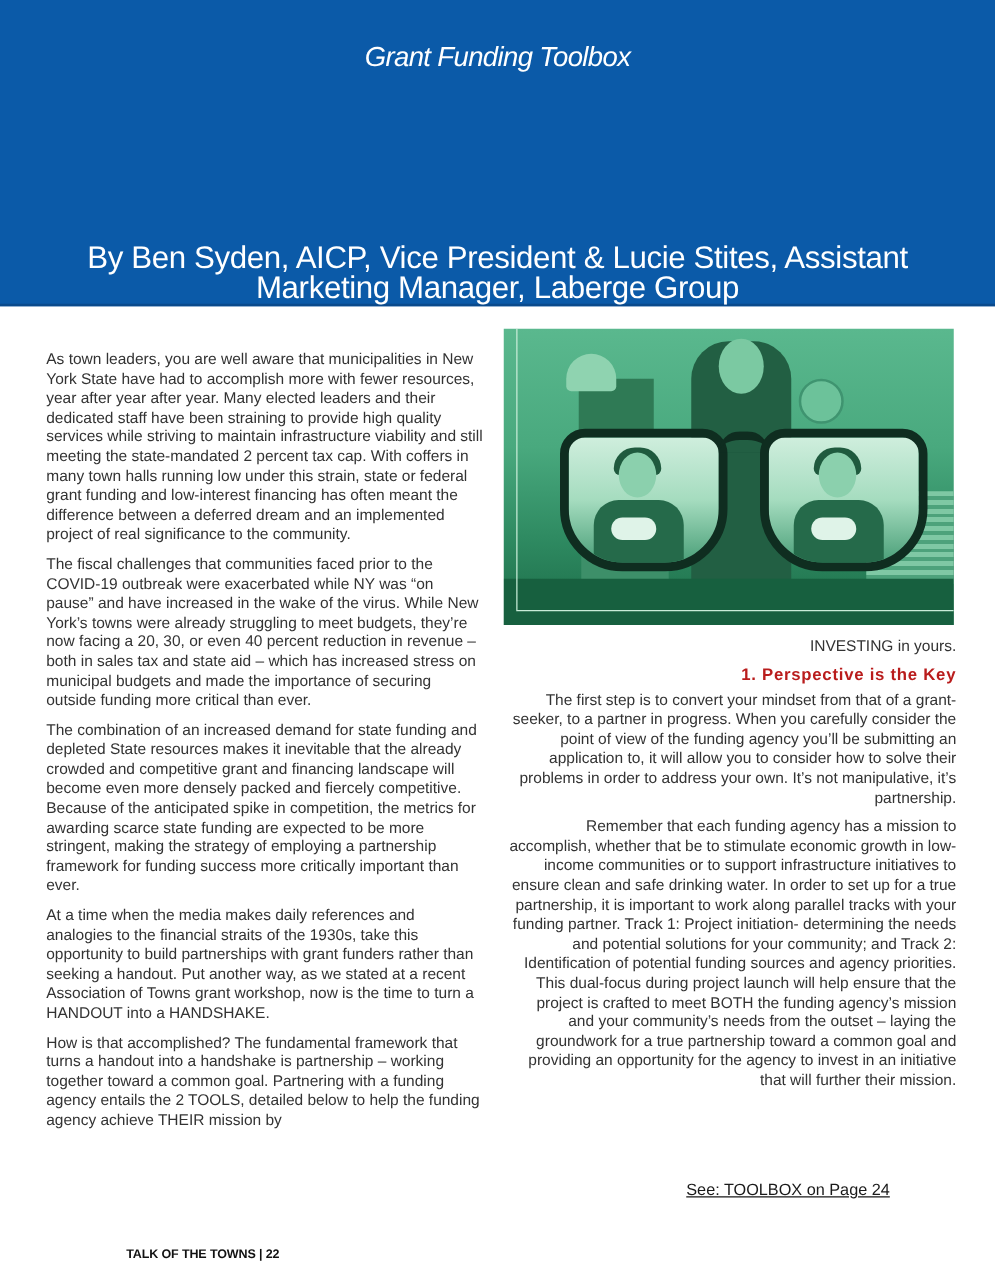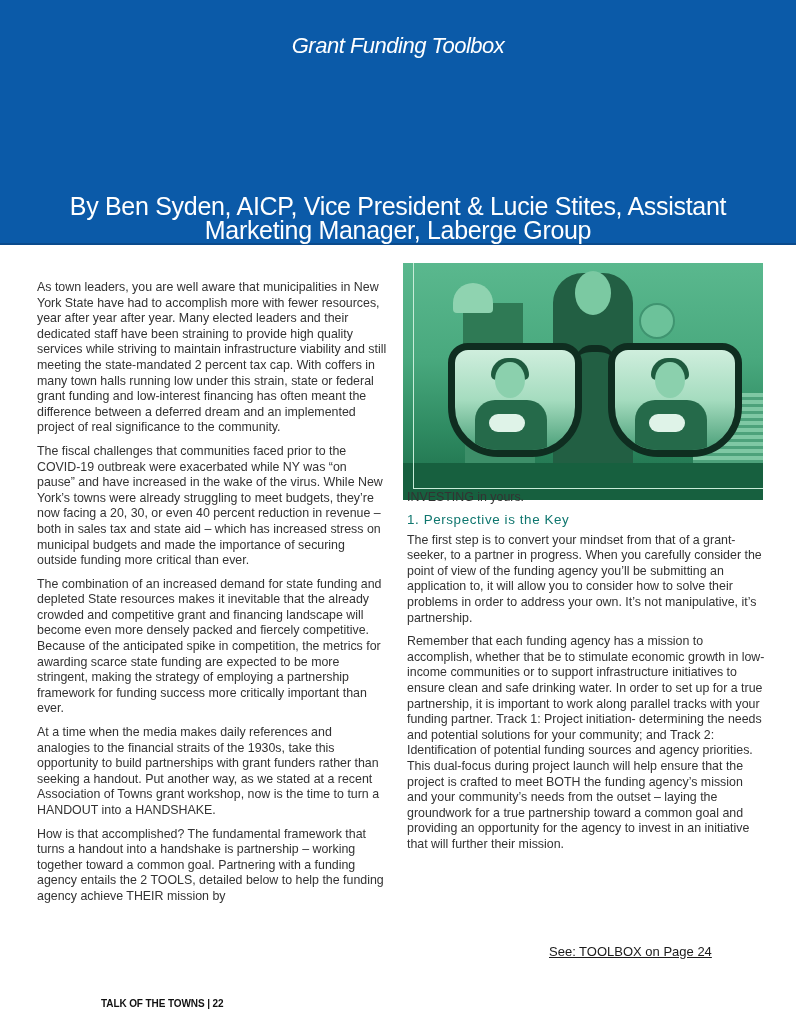--- a/index.html
+++ b/index.html
@@ -30,25 +30,25 @@
   }
   .byline {
     position: absolute; left: 20px; right: 20px; top: 170px;
     font-size: 25px; line-height: 24px; letter-spacing: -0.3px; margin-top: 24px;
   }
   .col {
     position: absolute; font-size: 12.4px; line-height: 15.6px;
     color: #333333;
   }
   .col-left { left: 37px; top: 280px; width: 350px; }
-  .col-right { left: 407px; top: 490px; width: 358px; }
+  .col-right { left: 407px; top: 510px; width: 358px; text-align: right; }
   .col p { margin: 0 0 8px 0; }
   .col h3 {
     margin: 0 0 6px 0; font-size: 13.4px; line-height: 15px;
-    font-weight: normal; letter-spacing: 0.6px; color: #0f766e;
+    font-weight: bold; letter-spacing: 0.6px; color: #b91c1c;
   }
   .col-right p.lead { margin-bottom: 6px; }
   .photo {
     position: absolute; left: 403px; top: 263px; width: 360px; height: 237px;
     background: linear-gradient(180deg, #5ab88e 0%, #49a97e 40%, #2f8b62 70%, #1b6b47 100%);
     overflow: hidden;
   }
   .photo .frame-line {
     position: absolute; left: 10px; top: 0; width: 1px; height: 225px; background: #c8ecd8;
   }

